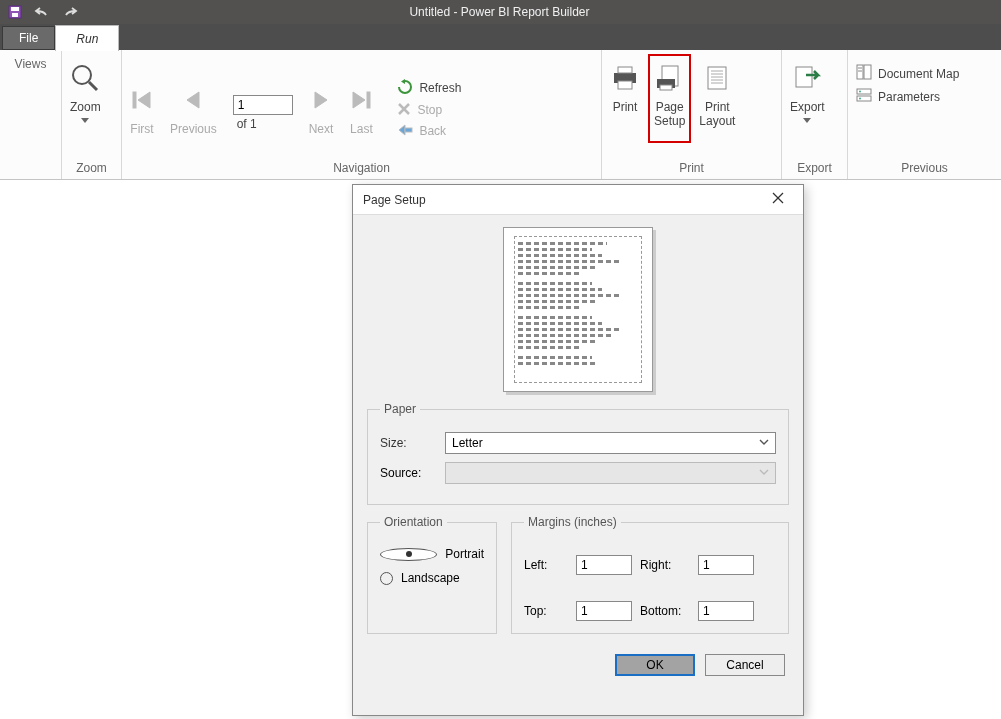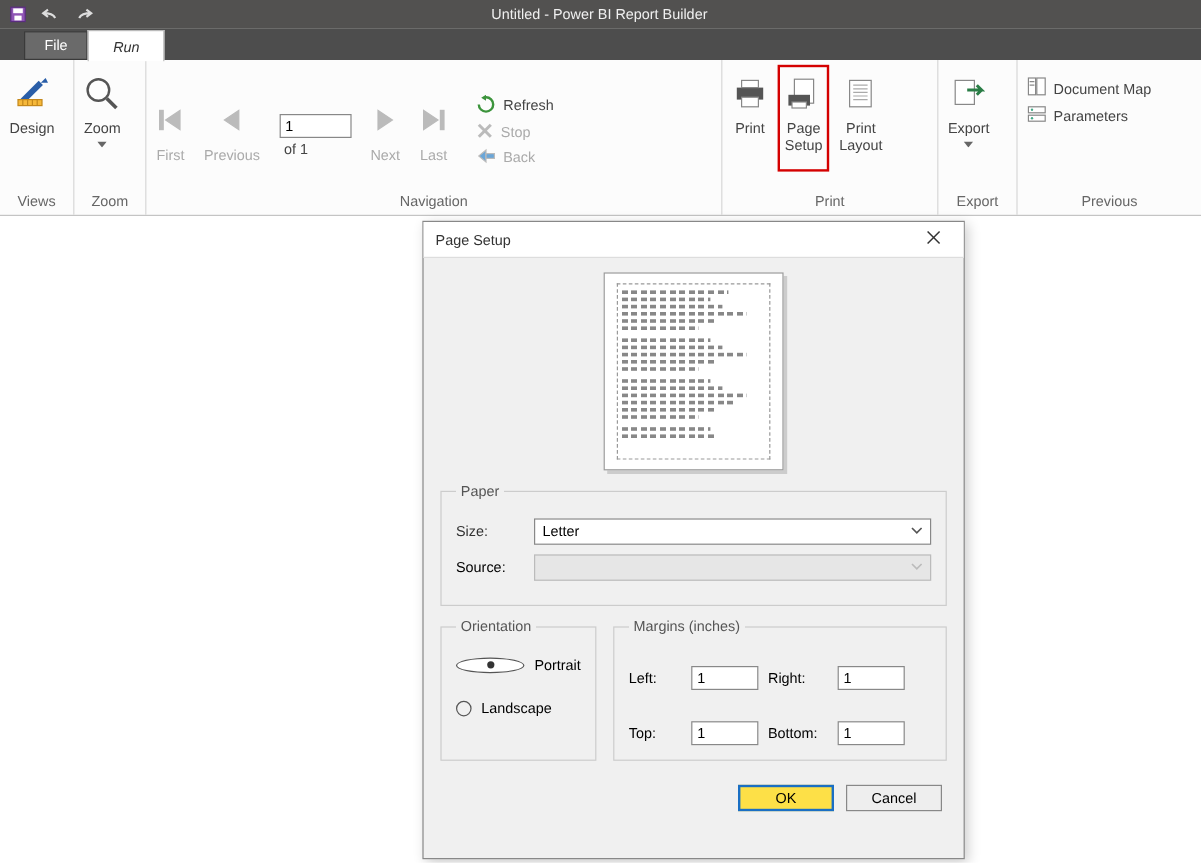--- a/index.html
+++ b/index.html
@@ -6,21 +6,21 @@
   body { background: #fff; width: 1001px; height: 719px; overflow: hidden; position: relative; }
 
   
   .titlebar { background: #525150; height: 24px; display: flex; align-items: center; color: #fff; }
   .titlebar .qat { display: flex; align-items: center; gap: 12px; padding-left: 8px; }
   .titlebar .qat svg { display: block; }
   .titlebar .title { flex: 1; text-align: center; font-size: 12px; color: #f0f0f0; margin-left:-80px; }
 
   
   .tabrow { background: #4d4d4d; height: 26px; display: flex; align-items: flex-end; }
-  .filetab { background: #6a6a6a; color: #fff; height: 24px; padding: 0 16px; display: flex; align-items: center; border: 1px solid #3a3a3a; margin-left:20px; }
+  .filetab { background: #6a6a6a; color: #fff; height: 24px; padding: 0 16px; display: flex; align-items: center; border: 1px solid #3a3a3a; margin-left:2px; }
   .tab { height: 26px; padding: 0 20px; display: flex; align-items: center; color: #eee; }
   .tab.active { background: #fff; color: #333; border: 1px solid #bbb; border-bottom: none; position:relative; top:1px;font-style:italic;}
 
   
   .ribbon { height: 130px; border-bottom: 1px solid #c4c4c4; display: flex; background:#fcfcfc; }
   .rgroup { border-right: 1px solid #d8d8d8; height: 100%; display: flex; flex-direction: column; padding-top:4px;}
   .rgroup .body { flex: 1; display: flex; align-items: flex-start; }
   .rgroup .label { text-align: center; color: #666; font-size: 12px; padding: 3px 0 4px; }
   .btn-v { display: flex; flex-direction: column; align-items: center; justify-content: flex-start; padding: 6px 8px 0; gap: 4px; color:#444; }
   .btn-v .icon { height: 36px; display:flex; align-items:center; justify-content:center;}
@@ -58,21 +58,21 @@
   .cols2 fieldset { margin:0; flex:0 0 auto;}
   .cols2 .orient { width:130px;}
   .cols2 .margins { flex:1;}
   .radio-row { display:flex; align-items:center; gap:8px; margin:10px 0;}
   .radio { width:13px; height:13px; border:1px solid #555; border-radius:50%; display:flex; align-items:center; justify-content:center;}
   .radio.sel .dot{ width:6px; height:6px; background:#333; border-radius:50%;}
   .margin-grid { display:grid; grid-template-columns:44px 56px 50px 56px; gap:12px 8px; align-items:center;}
   .mg-in { height:20px; border:1px solid #888; background:#fff; padding:0 4px;}
   .dlg-btns { display:flex; gap:10px; justify-content:flex-end; padding:10px 18px;}
   .dlg-btn { width:80px; height:22px; border:1px solid #888; background:#eee; display:flex; align-items:center; justify-content:center;}
-  .dlg-btn.ok { border:2px solid #1a6fc4; background:#fde047;}
+  .dlg-btn.ok { border:2px solid #1a6fc4; background:#a3a3a3;}
   
 </style>
 </head>
 <body>
 
 <div class="titlebar">
   <div class="qat">
     <span>
       <svg width="14" height="14">
           <rect x="1" y="1" width="12" height="12" fill="#8f55b5" stroke="#5a2d80"></rect>
@@ -99,36 +99,20 @@
       <span>File</span>
     </div>
   <div class="tab active">
       <span>Run</span>
     </div>
 </div>
 
 <div class="ribbon">
 
   <div class="rgroup" style="width:62px">
-    <div class="body">
-      <div class="btn-v">
-        <div class="icon">
-          <svg width="30" height="30">
-              <path d="M6 22 L22 6" stroke="#2a5ea8" stroke-width="5"></path>
-              <path d="M22 6 L26 2 L28 6 Z" fill="#2a5ea8"></path>
-              <rect x="3" y="20" width="20" height="5" fill="#f6b83a" stroke="#c4881c"></rect>
-              <line x1="7" y1="20" x2="7" y2="25" stroke="#c4881c"></line>
-              <line x1="11" y1="20" x2="11" y2="25" stroke="#c4881c"></line>
-              <line x1="15" y1="20" x2="15" y2="25" stroke="#c4881c"></line>
-              <line x1="19" y1="20" x2="19" y2="25" stroke="#c4881c"></line>
-            </svg>
-        </div>
-        <div class="txt">Design</div>
-      </div>
-    </div>
     <div class="label">Views</div>
   </div>
 
   <div class="rgroup" style="width:60px">
     <div class="body">
       <div class="btn-v">
         <div class="icon">
           <svg width="30" height="30">
               <circle cx="12" cy="12" r="9" stroke="#555" stroke-width="2" fill="none"></circle>
               <line x1="19" y1="19" x2="27" y2="27" stroke="#555" stroke-width="3"></line>
@@ -353,21 +337,21 @@
 
   <div class="cols2">
     <fieldset class="orient">
       <legend>Orientation</legend>
       <div class="radio-row">
         <span class="radio sel">
             <span class="dot"></span>
           </span>
         <span>Portrait</span>
       </div>
-      <div class="radio-row" style="margin-top:22px;">
+      <div class="radio-row" style="margin-top:10px;">
         <span class="radio"></span>
         <span>Landscape</span>
       </div>
     </fieldset>
     <fieldset class="margins">
       <legend>Margins (inches)</legend>
       <div class="margin-grid" style="margin-top:18px;">
         <span>Left:</span>
         <input class="mg-in" value="1" style="">
         <span>Right:</span>

